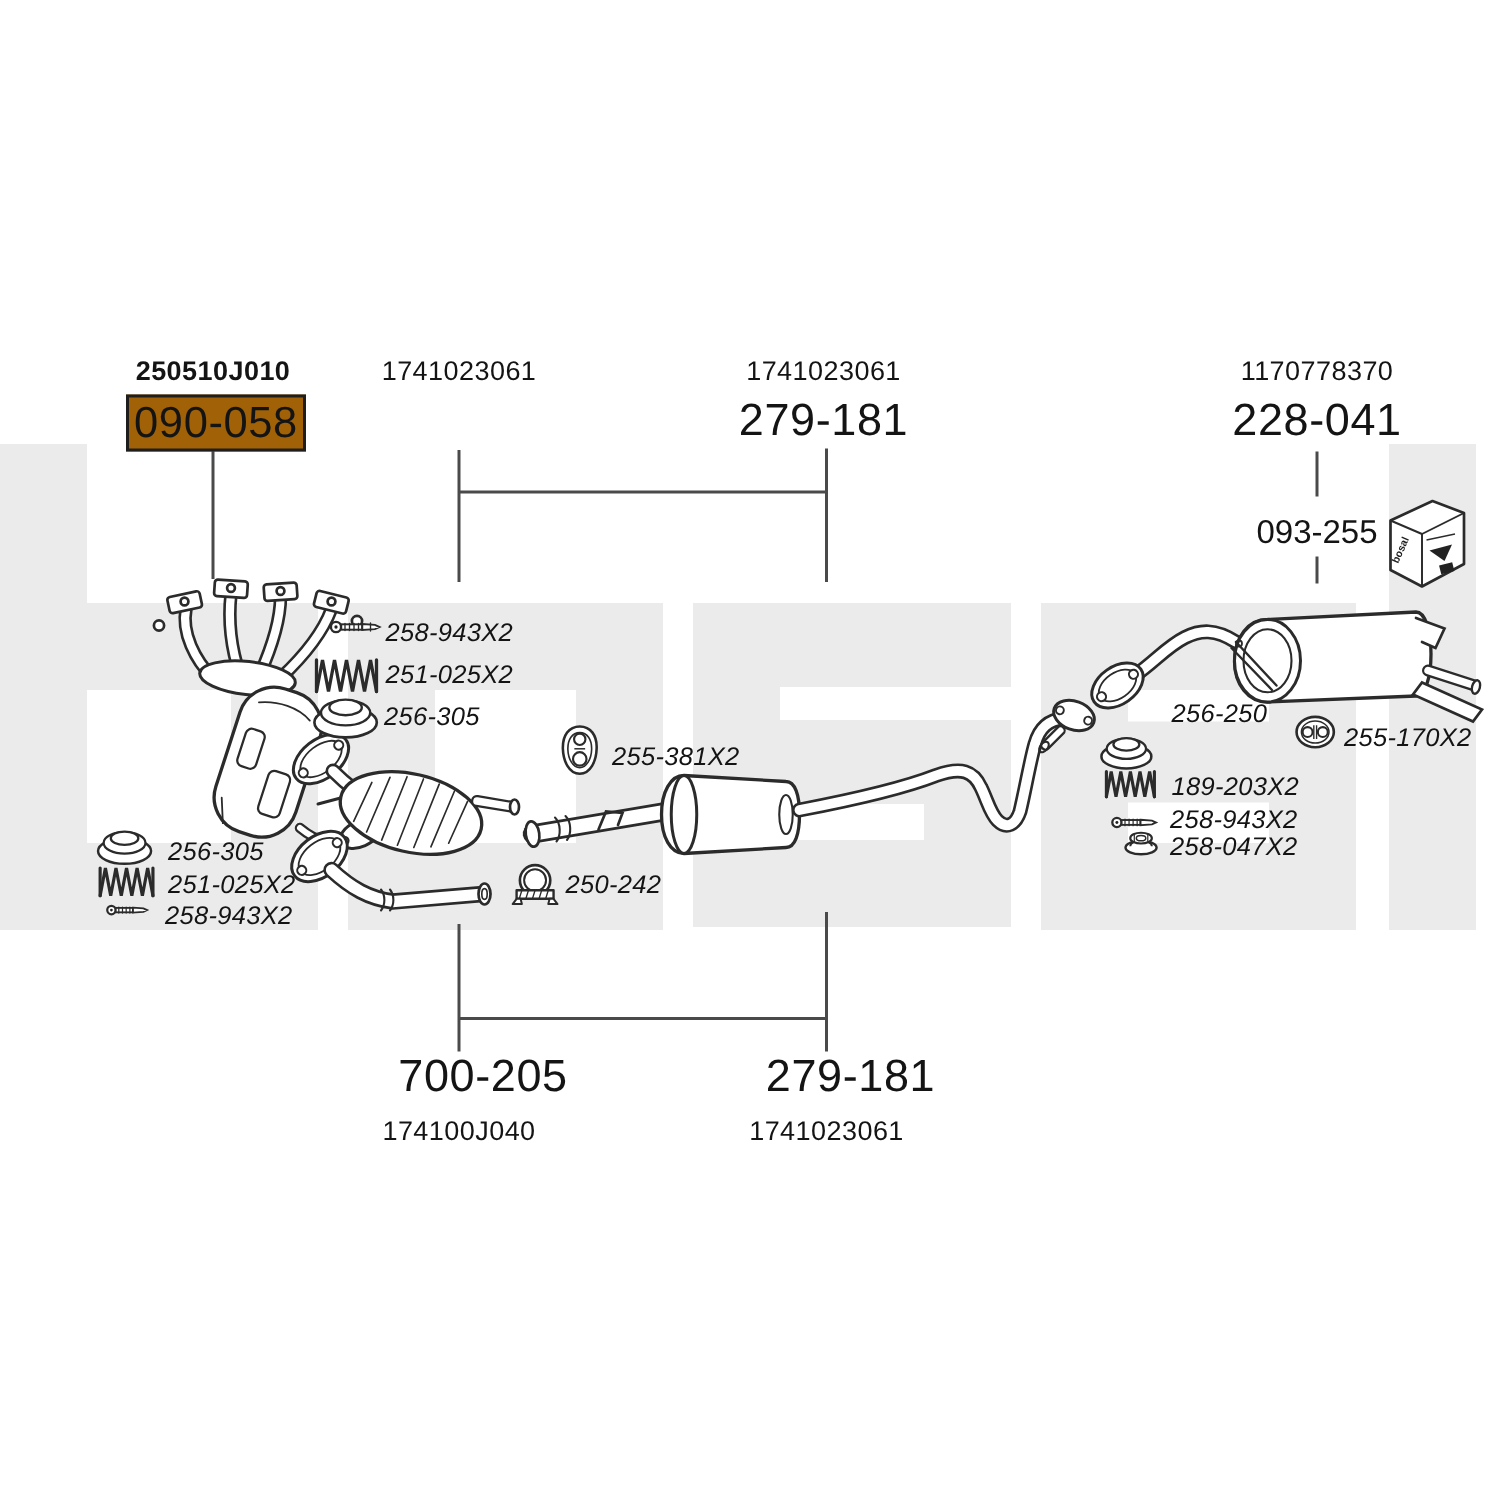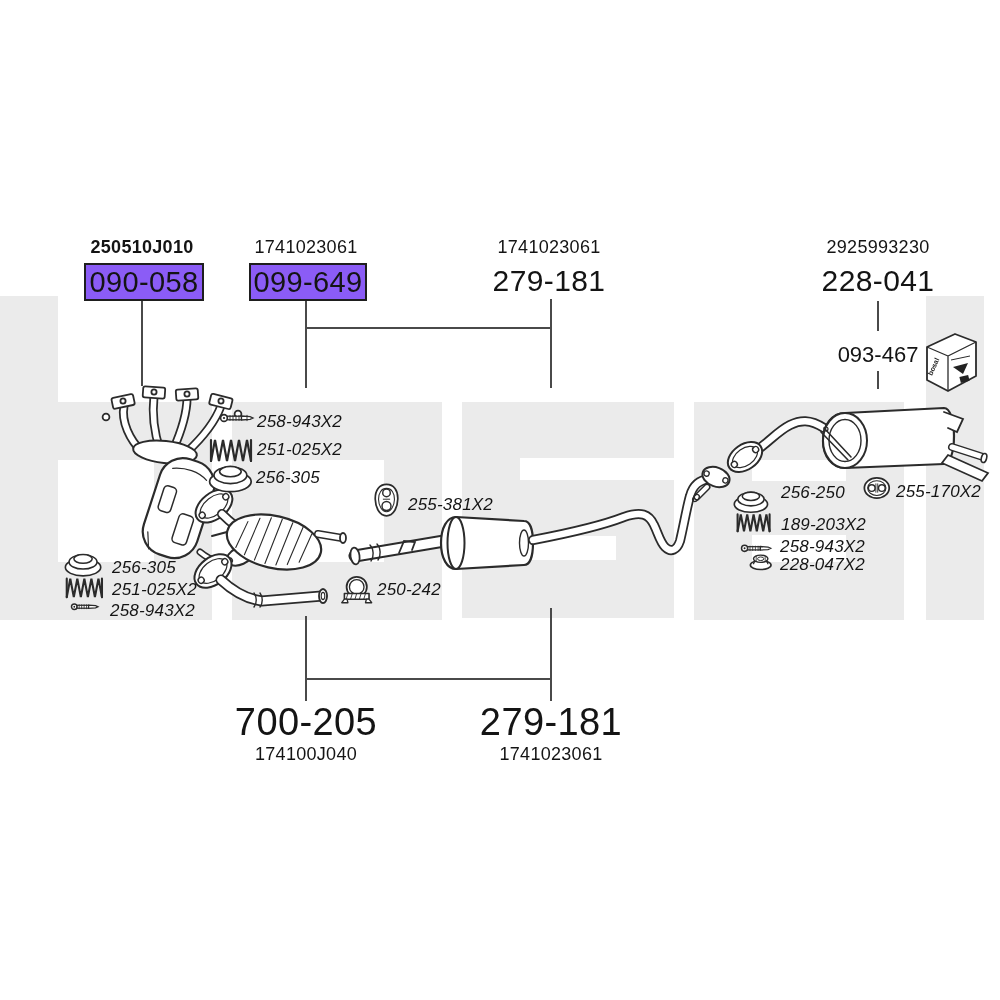--- a/index.html
+++ b/index.html
@@ -9,23 +9,23 @@
   .wm{position:absolute;inset:0;z-index:0;}
   .wm *{position:absolute;box-sizing:border-box;}
   .wm .bar{background:#ebebeb;}
   .wm .ring{border:58px solid #ebebeb;}
   
   .art{position:absolute;left:0;top:0;width:1000px;height:1000px;z-index:1;}
   
   .lab{position:absolute;z-index:2;white-space:nowrap;}
   .oe{font-size:18px;letter-spacing:.3px;transform:translateX(-50%);}
   .kit{font-size:30px;letter-spacing:.4px;transform:translateX(-50%);}
-  .kit2{font-size:38px;letter-spacing:.4px;transform:translateX(-50%);}
+  .kit2{font-size:30px;letter-spacing:.4px;transform:translateX(-50%);margin-left:16px;}
   .kitbox{border:2px solid #1e1e1e;height:34px;display:flex;align-items:center;justify-content:center;
-          font-size:29px;letter-spacing:.4px;background:#8b5cf6;}
+          font-size:29px;letter-spacing:.4px;background:#a16207;}
   .part{font-size:17px;letter-spacing:.2px;font-style:italic;}
   .acc{font-size:22px;transform:translateX(-50%);}
 </style>
 </head>
 <body>
 
 <div class="stage">
 
   <div class="wm">
     <div class="bar" style="left:0;top:296px;width:58px;height:324px;"></div>
@@ -270,46 +270,43 @@
       <path d="M14,7 V17 M16,7 V17" stroke-width="1"></path>
     </g>
   </svg>
 
   <div class="lab oe" style="left:142px;top:237px;font-weight:bold;">250510J010</div>
   <div class="lab kitbox" style="left:84px;top:263px;width:116px;">
     <span>090-058</span>
   </div>
 
   <div class="lab oe" style="left:306px;top:237px;">1741023061</div>
-  <div class="lab kitbox" style="left:249px;top:263px;width:114px;">
-    <span>099-649</span>
-  </div>
 
   <div class="lab oe" style="left:549px;top:237px;">1741023061</div>
   <div class="lab kit" style="left:549px;top:264px;">279-181</div>
 
-  <div class="lab oe" style="left:878px;top:237px;">2925993230</div>
+  <div class="lab oe" style="left:878px;top:237px;">1170778370</div>
   <div class="lab kit" style="left:878px;top:264px;">228-041</div>
 
-  <div class="lab acc" style="left:878px;top:342px;">093-467</div>
+  <div class="lab acc" style="left:878px;top:342px;">093-255</div>
 
   <div class="lab part" style="left:257px;top:412px;">258-943X2</div>
   <div class="lab part" style="left:257px;top:440px;">251-025X2</div>
   <div class="lab part" style="left:256px;top:468px;">256-305</div>
   <div class="lab part" style="left:408px;top:495px;text-align:right;">255-381X2</div>
   <div class="lab part" style="left:377px;top:580px;">250-242</div>
 
   <div class="lab part" style="left:112px;top:558px;">256-305</div>
   <div class="lab part" style="left:112px;top:580px;">251-025X2</div>
   <div class="lab part" style="left:110px;top:601px;">258-943X2</div>
 
-  <div class="lab part" style="left:781px;top:483px;">256-250</div>
+  <div class="lab part" style="left:781px;top:466px;">256-250</div>
   <div class="lab part" style="left:781px;top:515px;">189-203X2</div>
   <div class="lab part" style="left:780px;top:537px;">258-943X2</div>
-  <div class="lab part" style="left:780px;top:555px;">228-047X2</div>
+  <div class="lab part" style="left:780px;top:555px;">258-047X2</div>
   <div class="lab part" style="left:896px;top:482px;text-align:center;">255-170X2</div>
 
   <div class="lab kit2" style="left:306px;top:701px;">700-205</div>
   <div class="lab oe" style="left:306px;top:744px;">174100J040</div>
   <div class="lab kit2" style="left:551px;top:701px;">279-181</div>
   <div class="lab oe" style="left:551px;top:744px;">1741023061</div>
 
 </div>
 
 </body></html>

